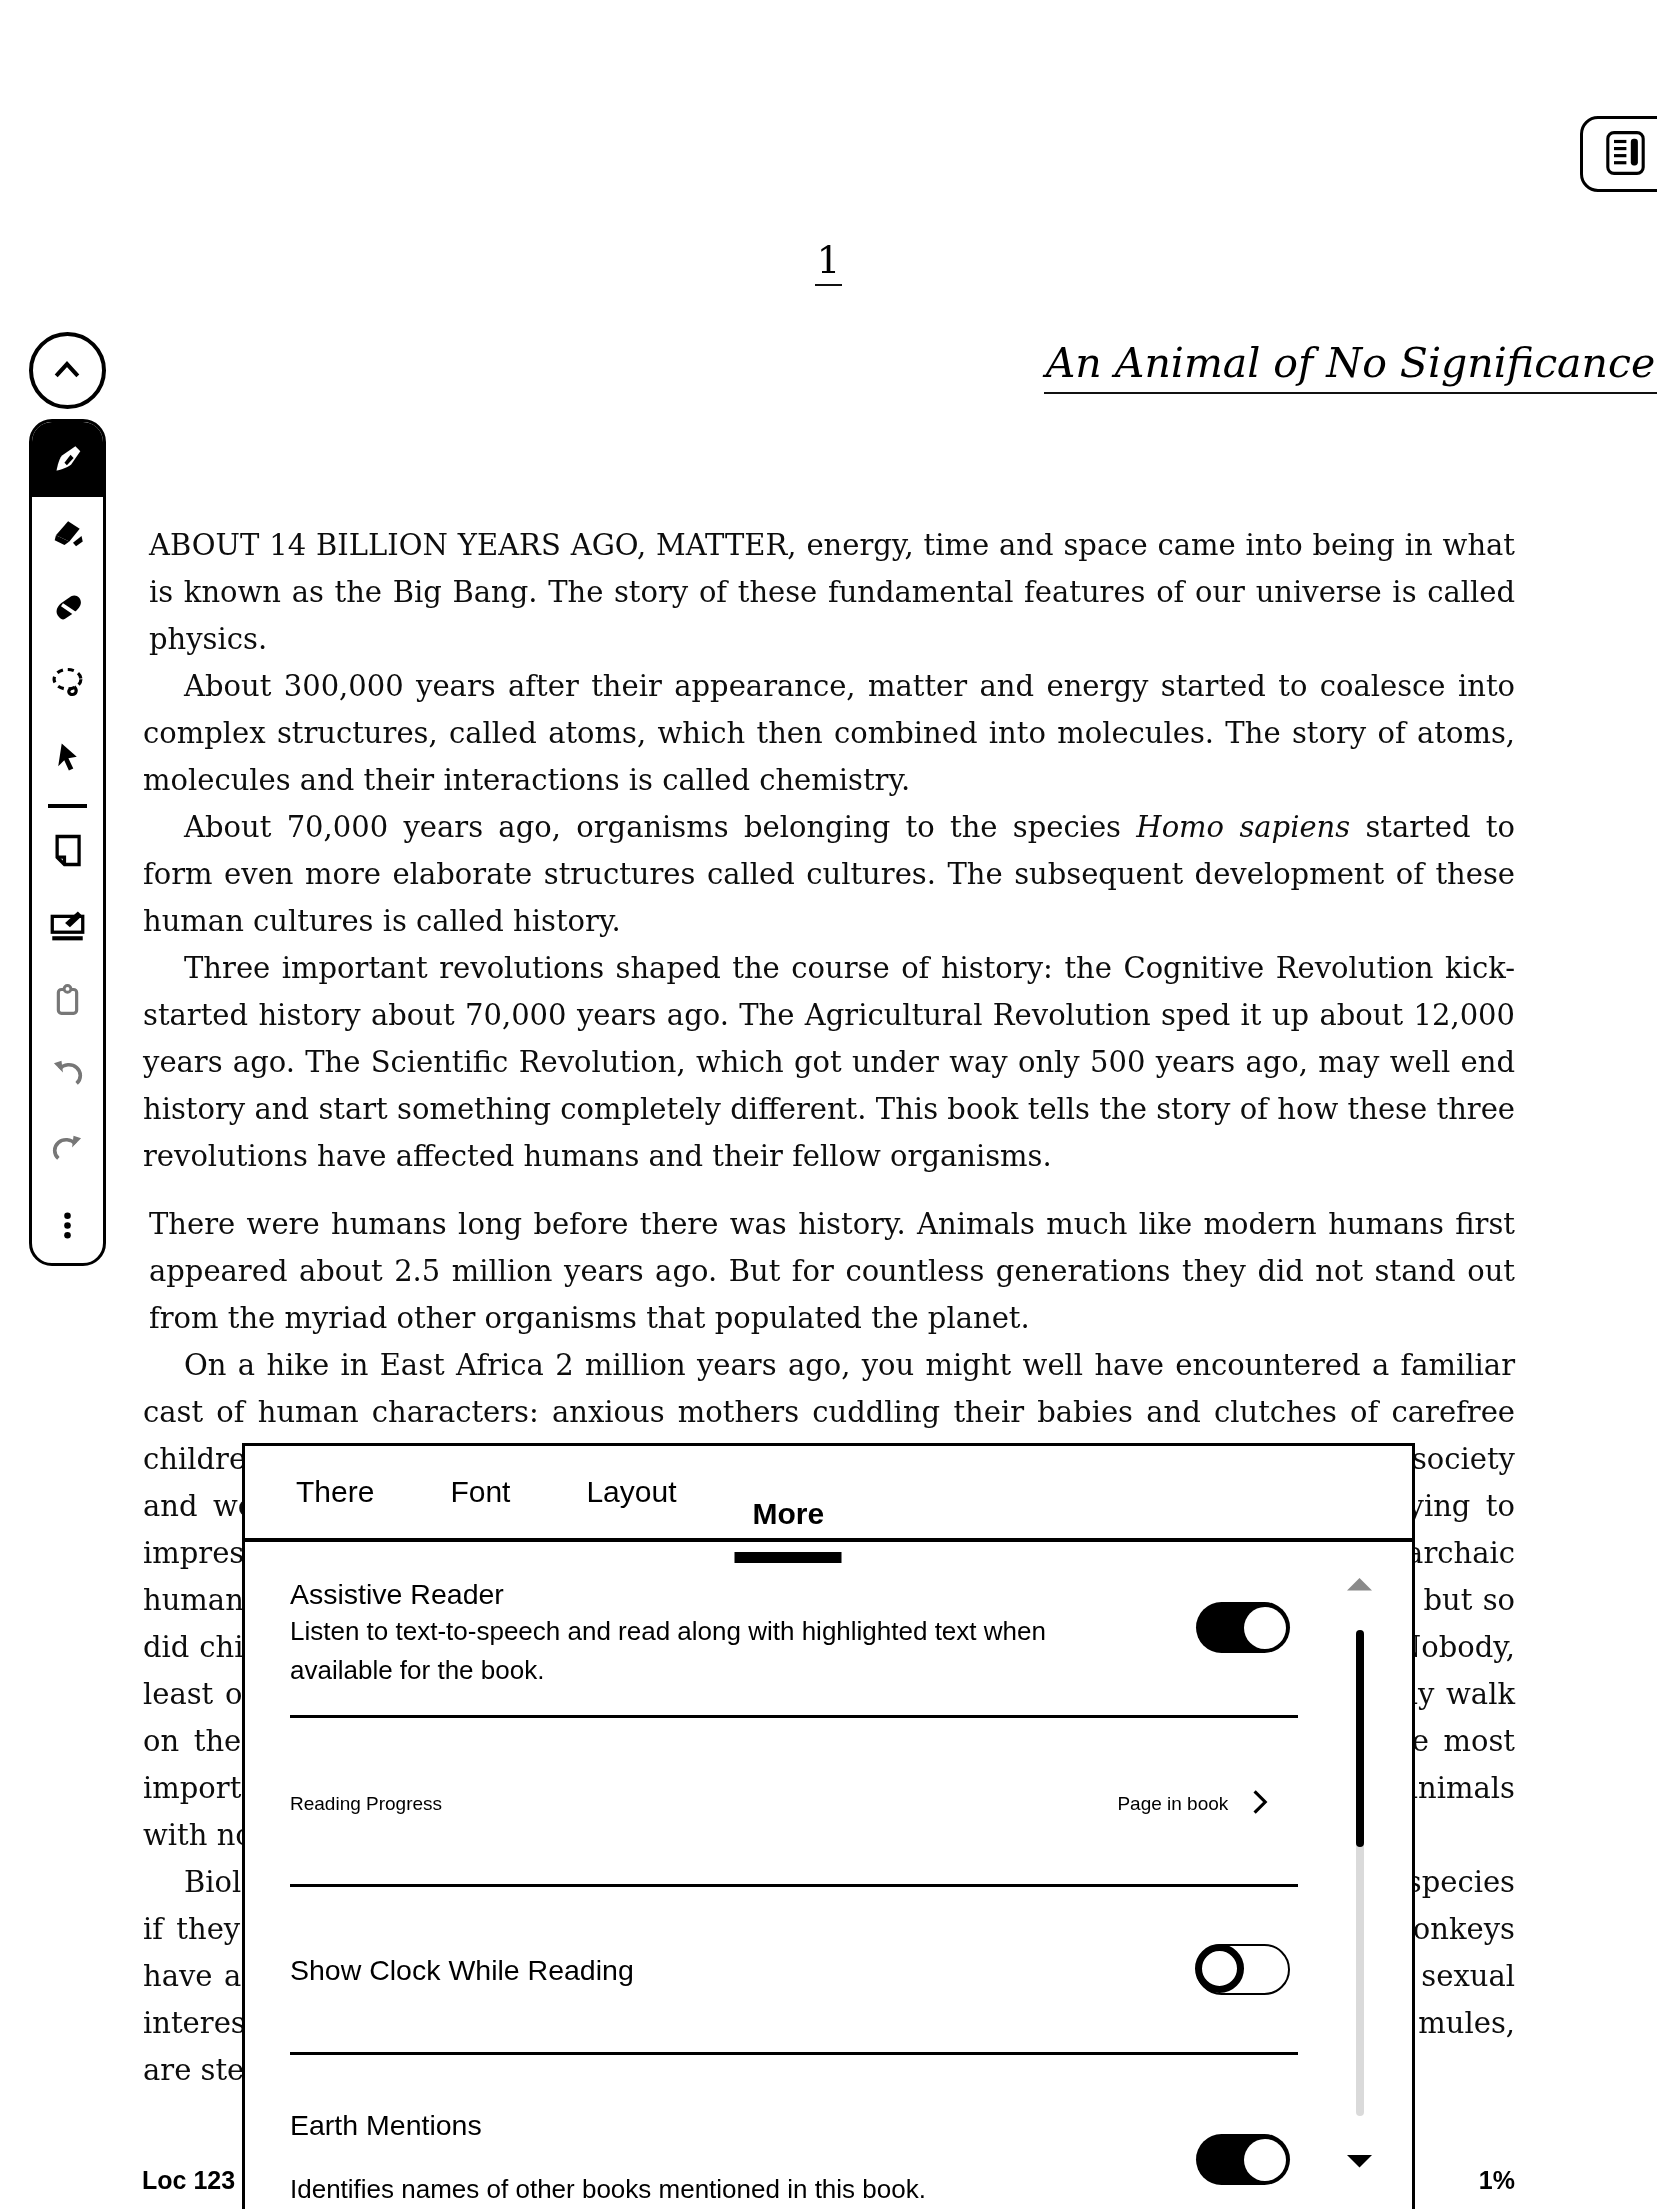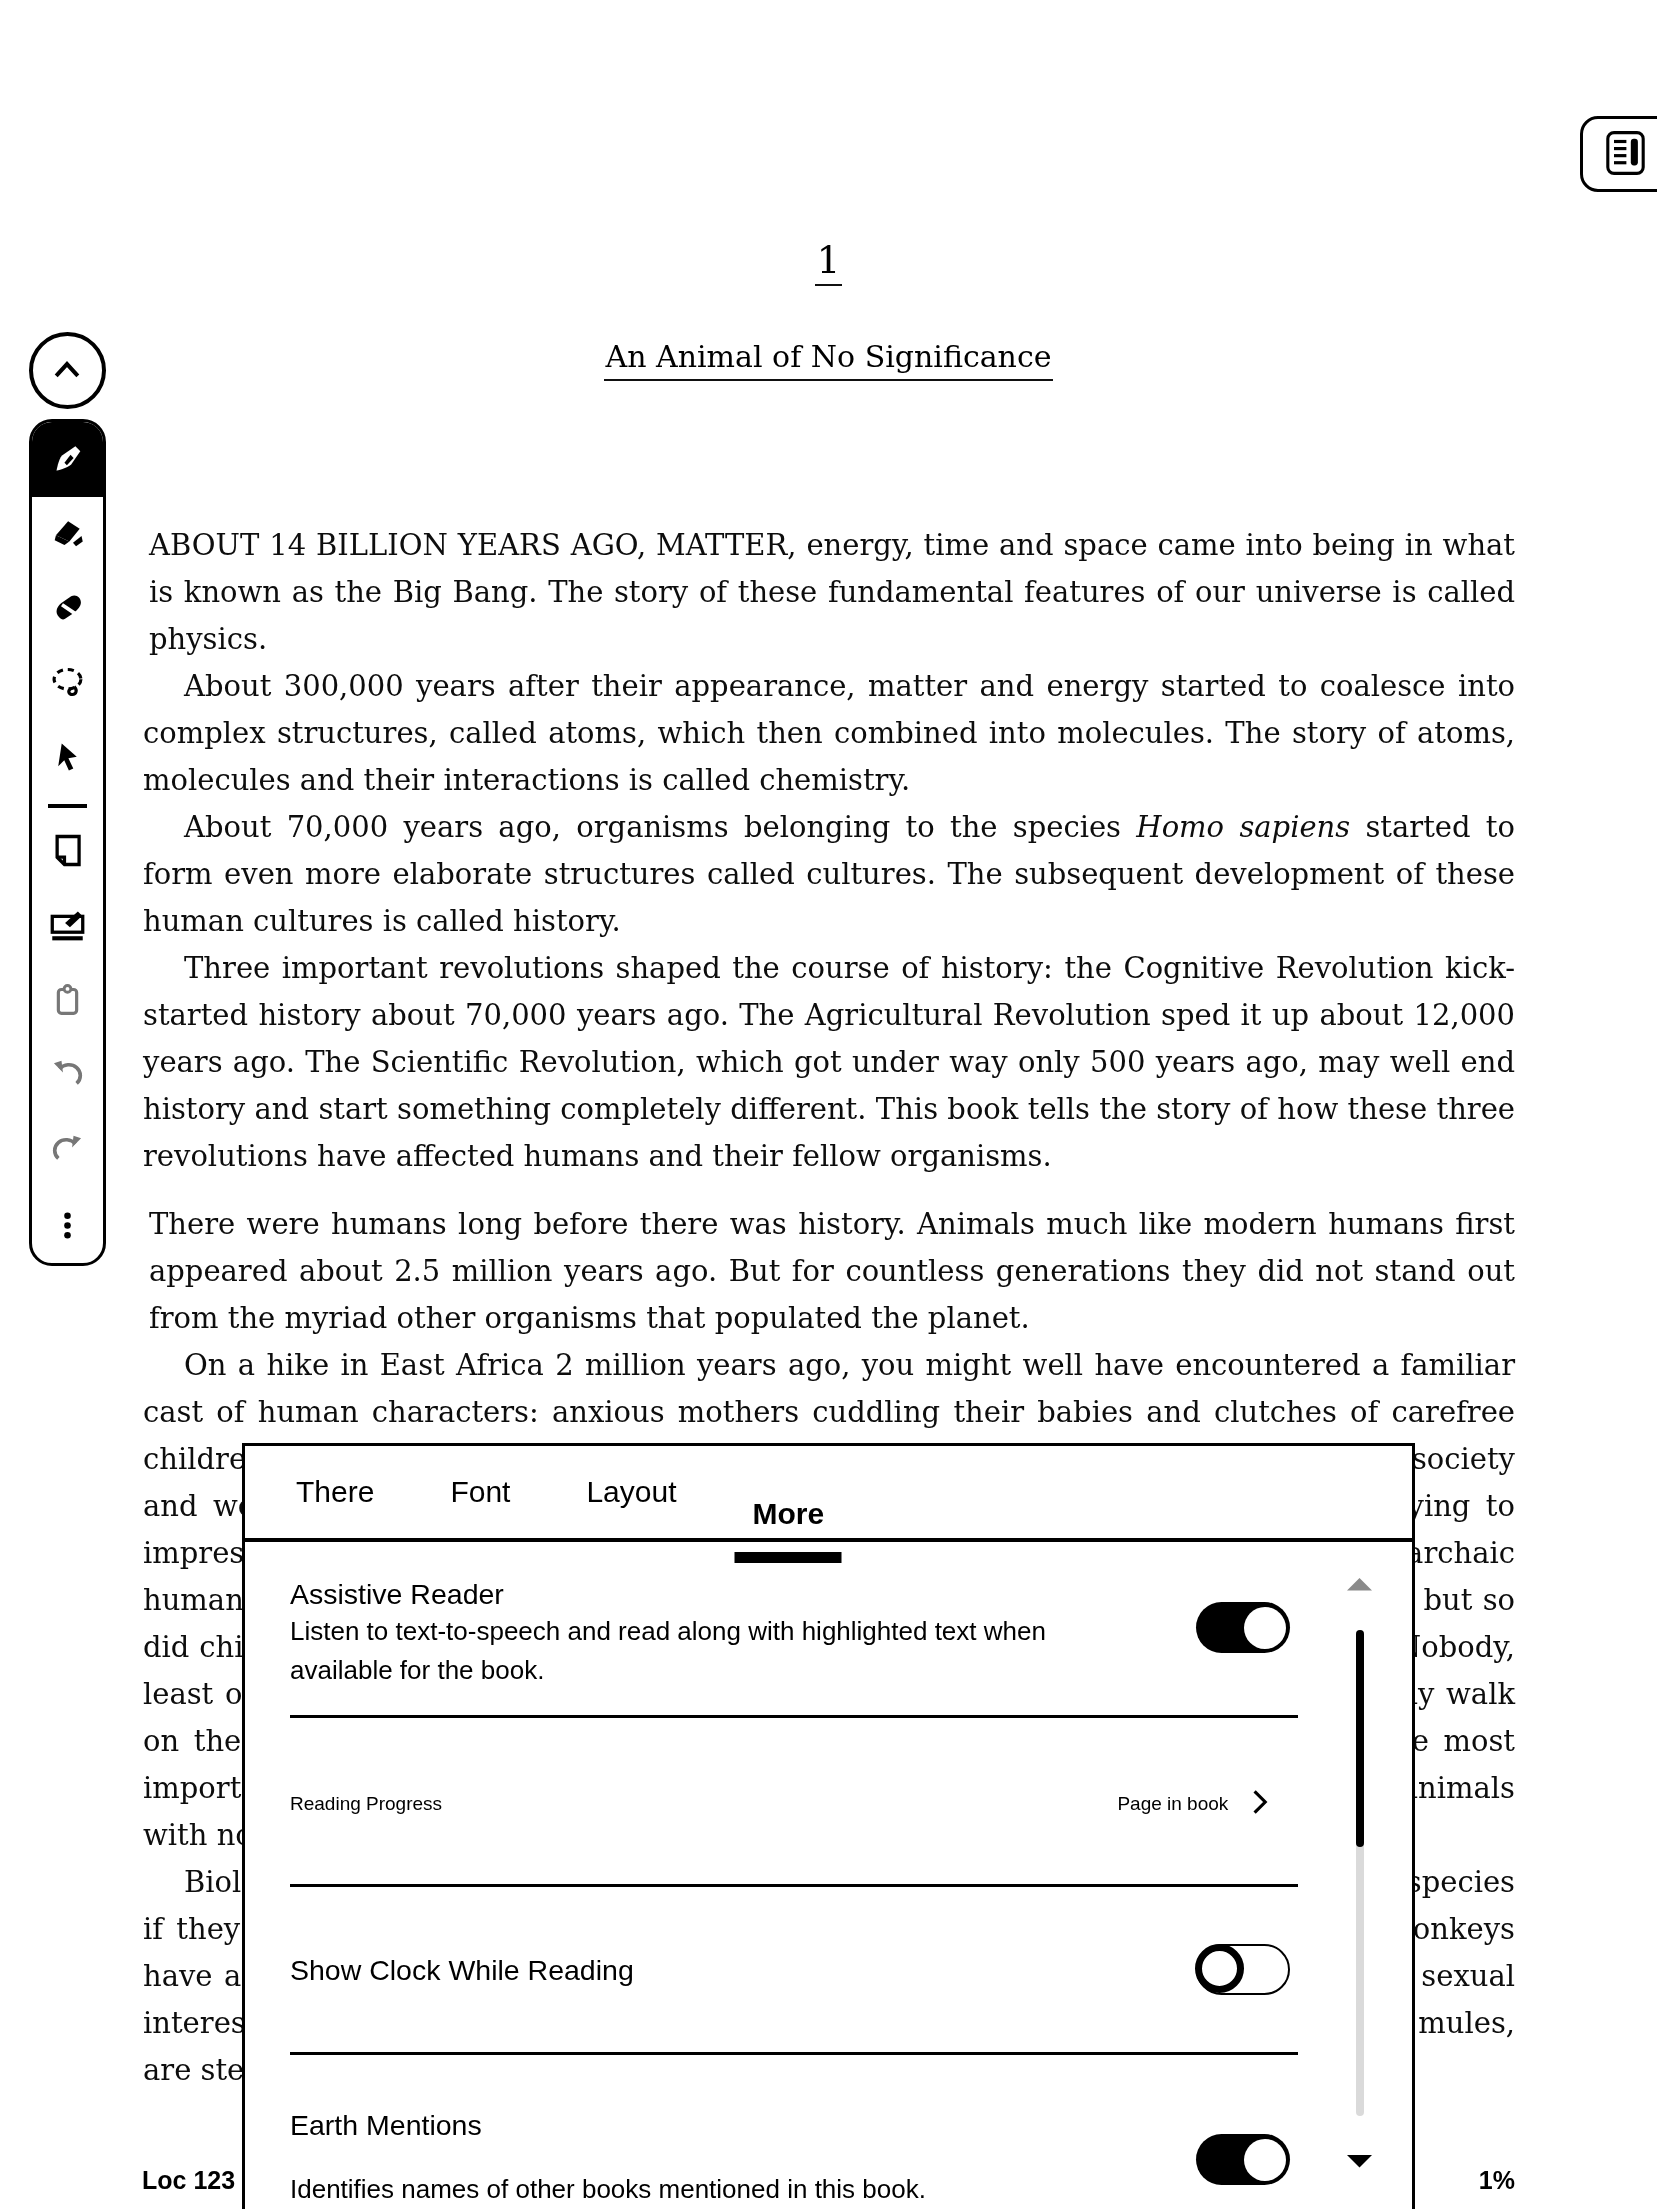--- a/index.html
+++ b/index.html
@@ -8,22 +8,22 @@
     background:#ffffff;color:#000;
     font-family:"Liberation Sans",sans-serif;
   }
   
   .chapter-number{
     position:absolute;top:239px;left:0;width:100%;text-align:center;
     font-family:"DejaVu Serif",serif;font-size:37px;
   }
   .chapter-number span{border-bottom:2.7px solid #111;padding:0 1.8px 1.8px;}
   .chapter-title{
-    position:absolute;top:339px;left:0;width:100%;text-align:center;
-    font-family:"DejaVu Serif",serif;font-size:30px;
+    position:absolute;top:339px;left:0;width:100%;text-align:right;
+    font-family:"DejaVu Serif",serif;font-size:41px;font-style:italic;
   }
   .chapter-title span{border-bottom:2.7px solid #111;padding:0 1.8px 5.3px;}
   
   .book-text{
     position:absolute;left:143px;top:522px;width:1372px;
     font-family:"DejaVu Serif",serif;font-size:29px;line-height:47px;
     text-align:justify;color:#0d0d0d;
     hyphens:auto;-webkit-hyphens:auto;
   }
   .book-text p{margin:0;text-indent:41px;}

